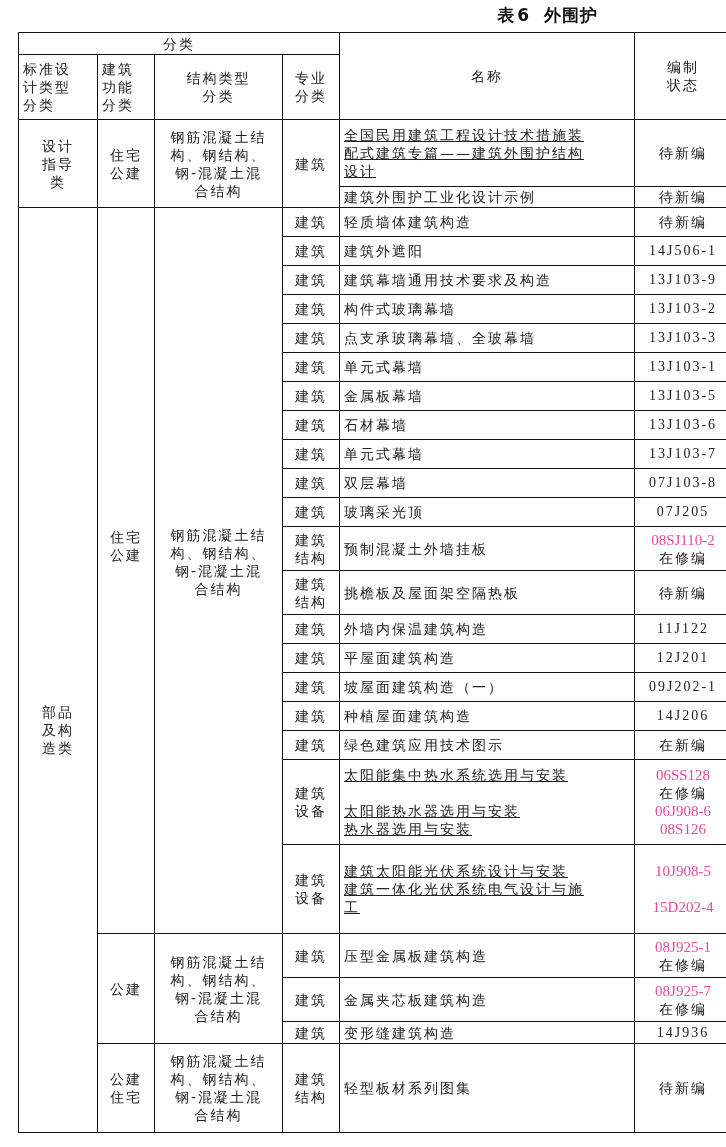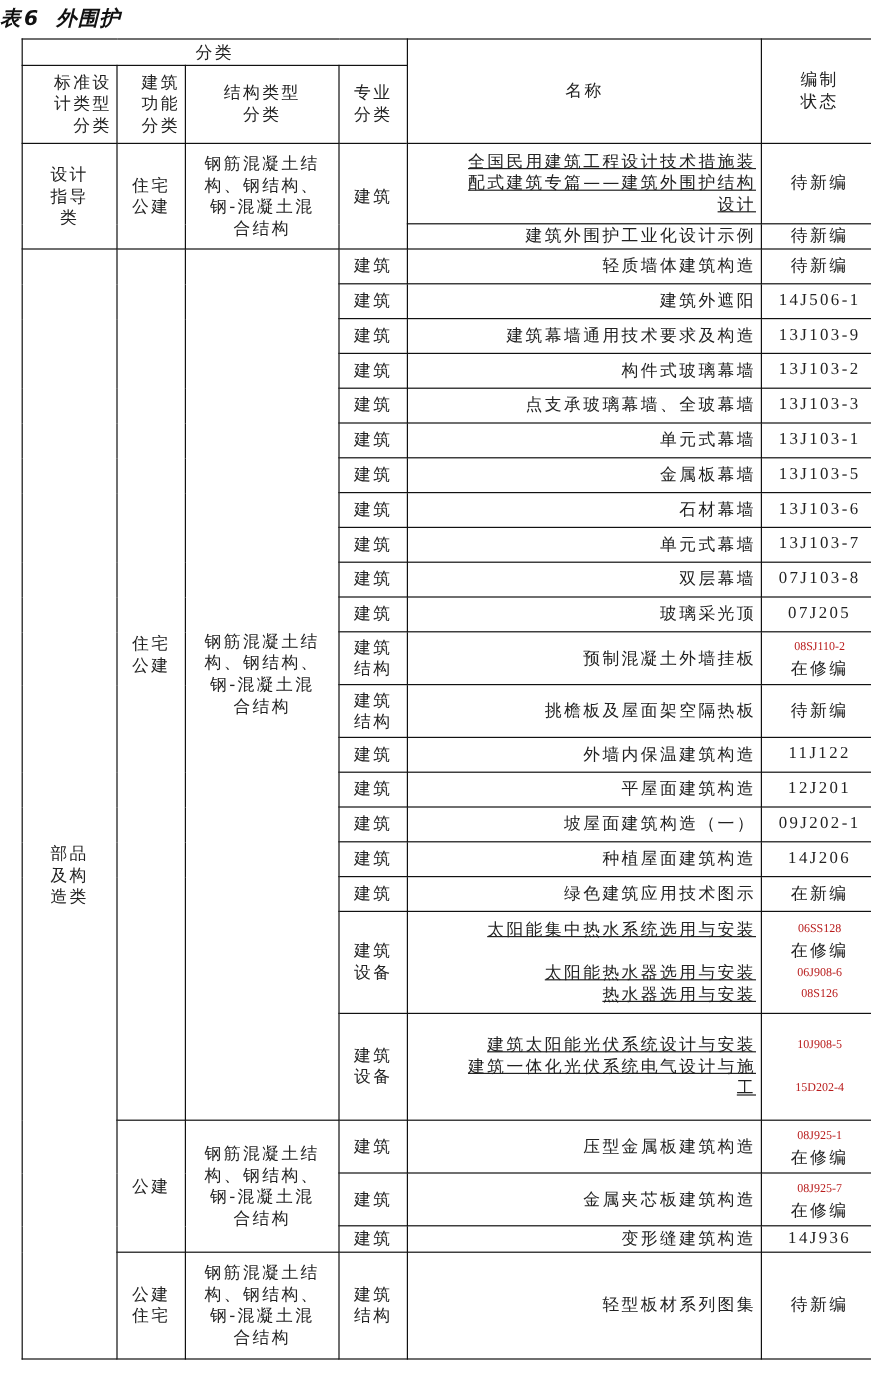--- a/index.html
+++ b/index.html
@@ -2,40 +2,40 @@
 <html><head>
 <meta charset="utf-8">
 <style>
   html, body { margin: 0; padding: 0; background: #ffffff; }
   body {
     width: 726px; height: 1147px; overflow: hidden; position: relative;
     font-family: "DejaVu Sans", "Liberation Sans", sans-serif;
     color: #1a1a1a;
   }
   .title {
-    position: absolute; left: 0; top: 4px; width: 598px; text-align: left;
-    font-size: 17px; font-weight: bold; letter-spacing: 1px; color: #111; font-style: italic;
+    position: absolute; left: 0; top: 4px; width: 598px; text-align: right;
+    font-size: 17px; font-weight: bold; letter-spacing: 1px; color: #111;
   }
   .title .num { margin: 0 14px 0 2px; }
   table.std {
     position: absolute; left: 18px; top: 32px;
     border-collapse: collapse; table-layout: fixed;
     width: 713px;
   }
   table.std td, table.std th {
     border: 1.5px solid #111;
     padding: 0 4px;
     font-size: 14px; font-weight: normal; line-height: 18px;
     color: #222;
     letter-spacing: 2px;
     vertical-align: middle;
   }
   .c { text-align: center; }
-  .l { text-align: right; }
-  .code { font-family: "Liberation Serif", "DejaVu Serif", serif; font-size: 10px; letter-spacing: 0; color: #b91c1c; }
+  .l { text-align: left; }
+  .code { font-family: "Liberation Serif", "DejaVu Serif", serif; font-size: 15px; letter-spacing: 0; color: #ec4899; }
   .stack span { display: block; }
   .multi span { display: block; text-decoration: underline; }
   .gap { height: 18px; }
 </style>
 </head>
 <body>
 
 <div class="title">
   <span>表</span><span class="num">6</span><span>外围护</span>
 </div>

